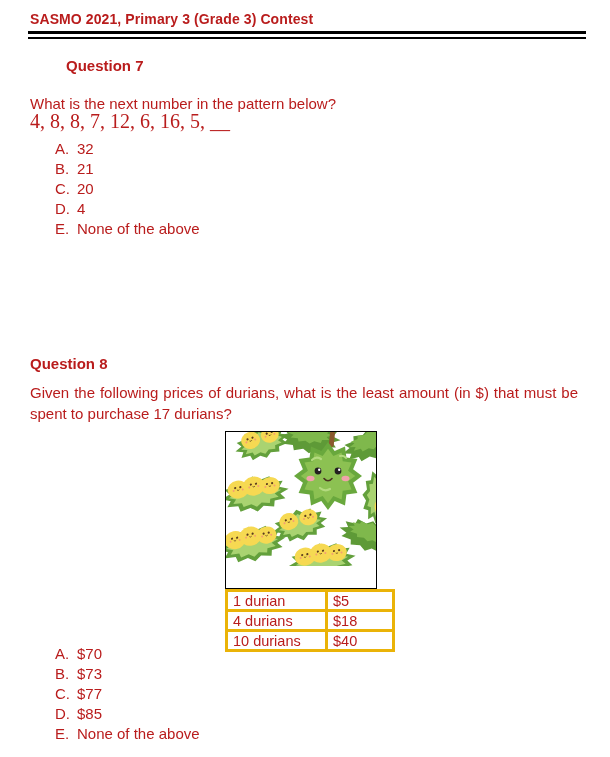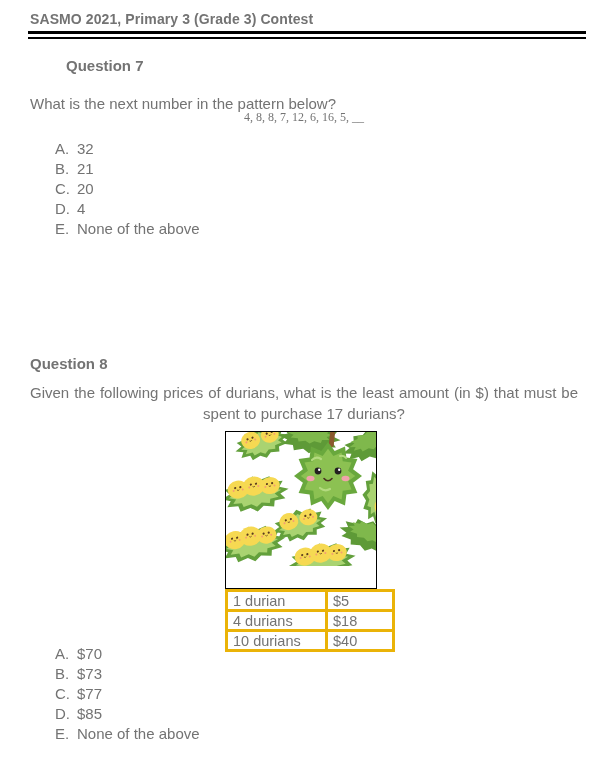--- a/index.html
+++ b/index.html
@@ -1,37 +1,37 @@
 <!DOCTYPE html>
 <html><head>
 <meta charset="utf-8">
 <style>
   html,body{margin:0;padding:0;background:#ffffff;}
   .page{
     position:relative;width:610px;height:757px;background:#ffffff;
-    font-family:"Liberation Sans","DejaVu Sans",sans-serif;color:#737373;
+    font-family:"Liberation Sans","DejaVu Sans",sans-serif;color:#b91c1c;
     overflow:hidden;
   }
   .abs{position:absolute;}
   .doc-header{left:30px;top:11px;font-size:14px;font-weight:bold;letter-spacing:0.1px;}
   .double-rule{left:28px;top:31px;width:558px;height:3px;border-top:3px solid #000;border-bottom:2px solid #000;}
   .q-title{font-size:15px;font-weight:bold;}
   .q7-title{left:30px;top:57px;margin-left:36px;}
   .q7-prompt{left:30px;top:95px;font-size:15px;}
-  .q7-pattern{left:30px;top:110px;width:548px;text-align:center;
-    font-family:"Liberation Serif","DejaVu Serif",serif;font-size:12px;}
+  .q7-pattern{left:30px;top:110px;width:548px;text-align:left;
+    font-family:"Liberation Serif","DejaVu Serif",serif;font-size:20px;}
   .options{left:55px;font-size:15px;line-height:20px;}
   .q7-options{top:139px;}
   .q8-options{top:644px;}
   .opt-row{display:flex;}
   .opt-letter{width:22px;flex:0 0 22px;}
   .q8-title{left:30px;top:355px;}
   .q8-prompt{left:30px;top:382px;width:548px;font-size:15px;line-height:21px;}
   .q8-line1{text-align:justify;text-align-last:justify;}
-  .q8-line2{text-align:center;}
+  .q8-line2{text-align:left;}
   .figure{left:225px;top:431px;width:152px;height:158px;border:1px solid #000;
     box-sizing:border-box;background:#fff;overflow:hidden;}
   .figure-title{text-align:center;font-size:14.5px;padding-top:2px;height:22px;white-space:nowrap;}
   .price-table{left:225px;top:589px;border-collapse:collapse;table-layout:fixed;width:153px;}
   .price-table td{border:3px solid #eab308;height:17px;font-size:14.5px;padding:0 0 0 5px;vertical-align:middle;}
   .col-item{width:92px;}
   .col-price{width:59px;}
 </style>
 </head>
 <body>

